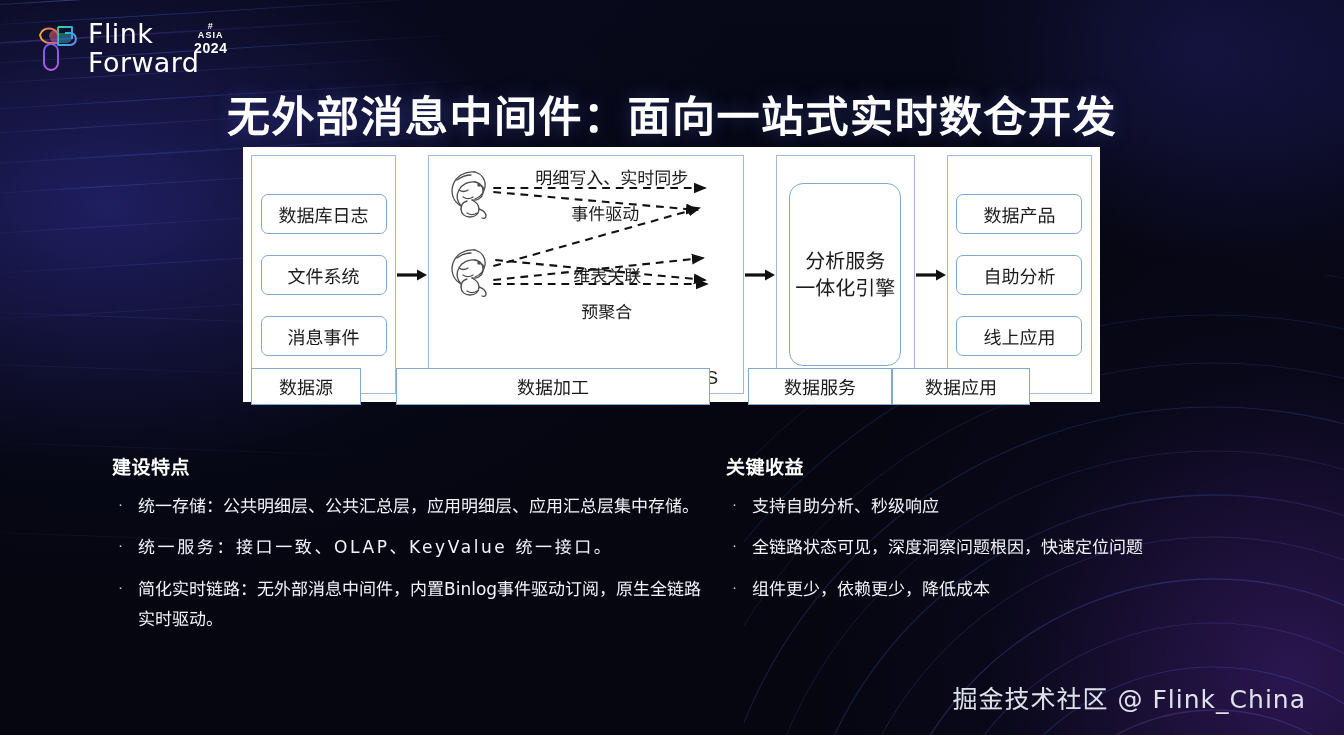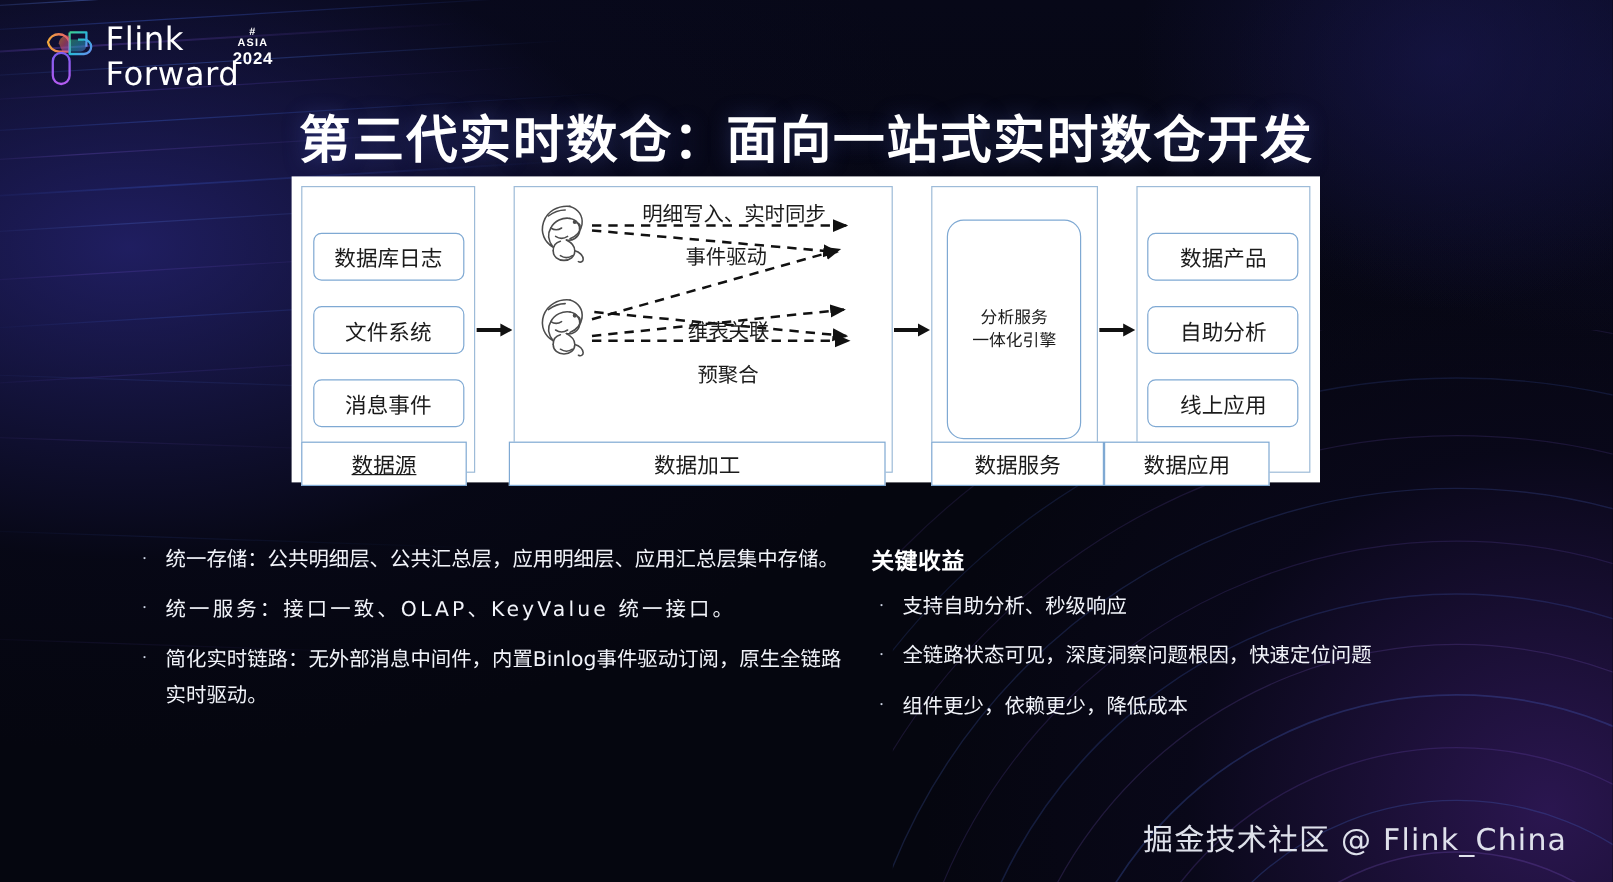--- a/index.html
+++ b/index.html
@@ -209,21 +209,21 @@
   .svc-box {
     border: 1.5px solid #7fa9d3;
     border-radius: 14px;
     width: 112px;
     height: 200px;
     display: flex;
     flex-direction: column;
     align-items: center;
     justify-content: center;
     color: #1b1b1b;
-    font-size: 14px;
+    font-size: 20px;
     line-height: 1.35;
     font-family: "DejaVu Sans", "Liberation Sans", sans-serif;
     text-align: center;
   }
 
   
   .proc-body {
     position: relative;
     width: 100%;
     height: 168px;
@@ -273,21 +273,21 @@
   .cap {
     border: 1.4px solid #7fa9d3;
     background: #ffffff;
     color: #1b1b1b;
     font-size: 18px;
     font-family: "DejaVu Sans", "Liberation Sans", sans-serif;
     text-align: center;
     padding: 4px 0 5px;
     white-space: nowrap;
   }
-  .cap-src  { width: 138px; text-decoration: underline; }
+  .cap-src  { width: 110px; }
   .cap-proc { width: 314px; margin-left: 35px; }
   .cap-svc  { width: 144px; margin-left: 38px; }
   .cap-app  { width: 138px; }
 
   
   .col { position: absolute; color: #ffffff; }
   .col-left  { left: 112px;  top: 452px; width: 590px; }
   .col-right { left: 726px;  top: 452px; width: 530px; }
 
   .col-head {
@@ -396,21 +396,21 @@
     <div class="logo-text">
       <div class="logo-line1">Flink</div>
       <div class="logo-line2">Forward</div>
       <div class="logo-badge">
         <div class="logo-asia"># ASIA</div>
         <div class="logo-year">2024</div>
       </div>
     </div>
   </div>
 
-  <div class="slide-title">第三代实时数仓：面向一站式实时数仓开发</div>
+  <div class="slide-title">无外部消息中间件：面向一站式实时数仓开发</div>
 
   <div class="diagram">
     <div class="diagram-cols">
 
       <div class="panel panel-src">
         <div class="chip">数据库日志</div>
         <div class="chip">文件系统</div>
         <div class="chip">消息事件</div>
       </div>
 
@@ -530,20 +530,21 @@
   </div>
 
   <div class="caption-row">
     <div class="cap cap-src">数据源</div>
     <div class="cap cap-proc">数据加工</div>
     <div class="cap cap-svc">数据服务</div>
     <div class="cap cap-app">数据应用</div>
   </div>
 
   <div class="col col-left">
+    <div class="col-head">建设特点</div>
 
     <div class="bullet">
       <span class="bullet-dot">·</span>
       <span class="bullet-text">统一存储：公共明细层、公共汇总层，应用明细层、应用汇总层集中存储。</span>
     </div>
     <div class="bullet">
       <span class="bullet-dot">·</span>
       <span class="bullet-text spaced">统一服务：接口一致、OLAP、KeyValue 统一接口。</span>
     </div>
     <div class="bullet">

